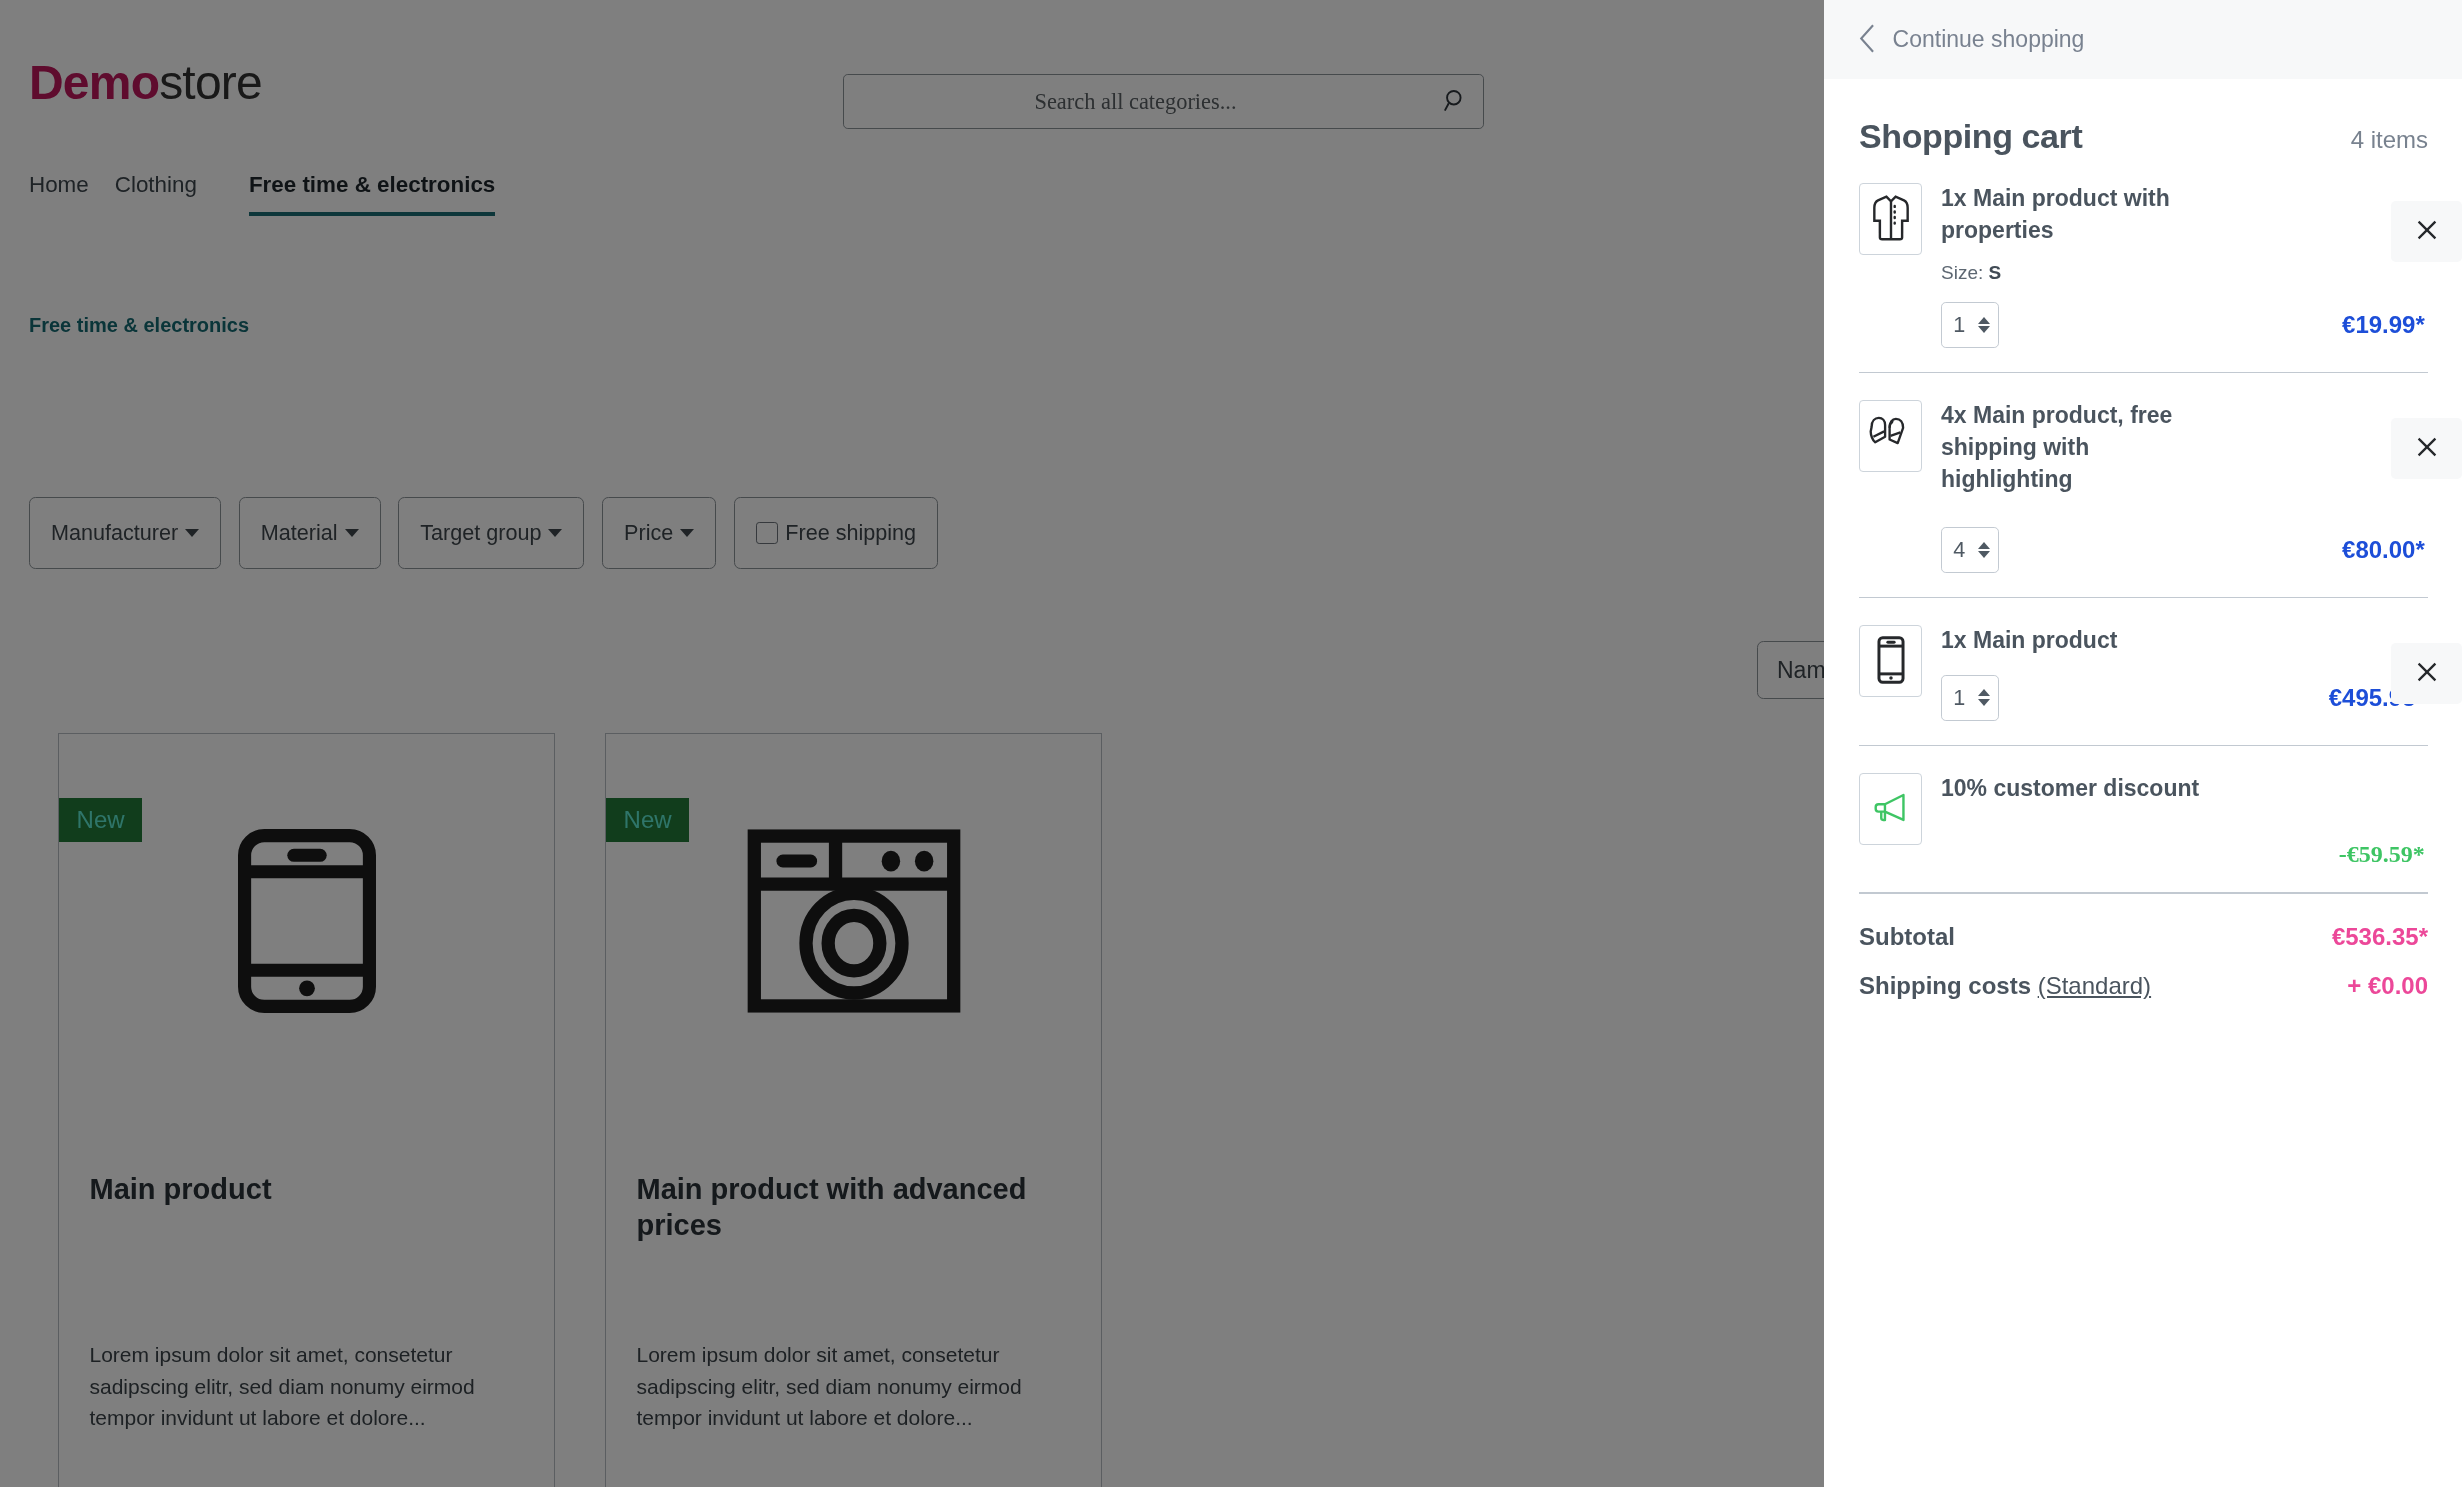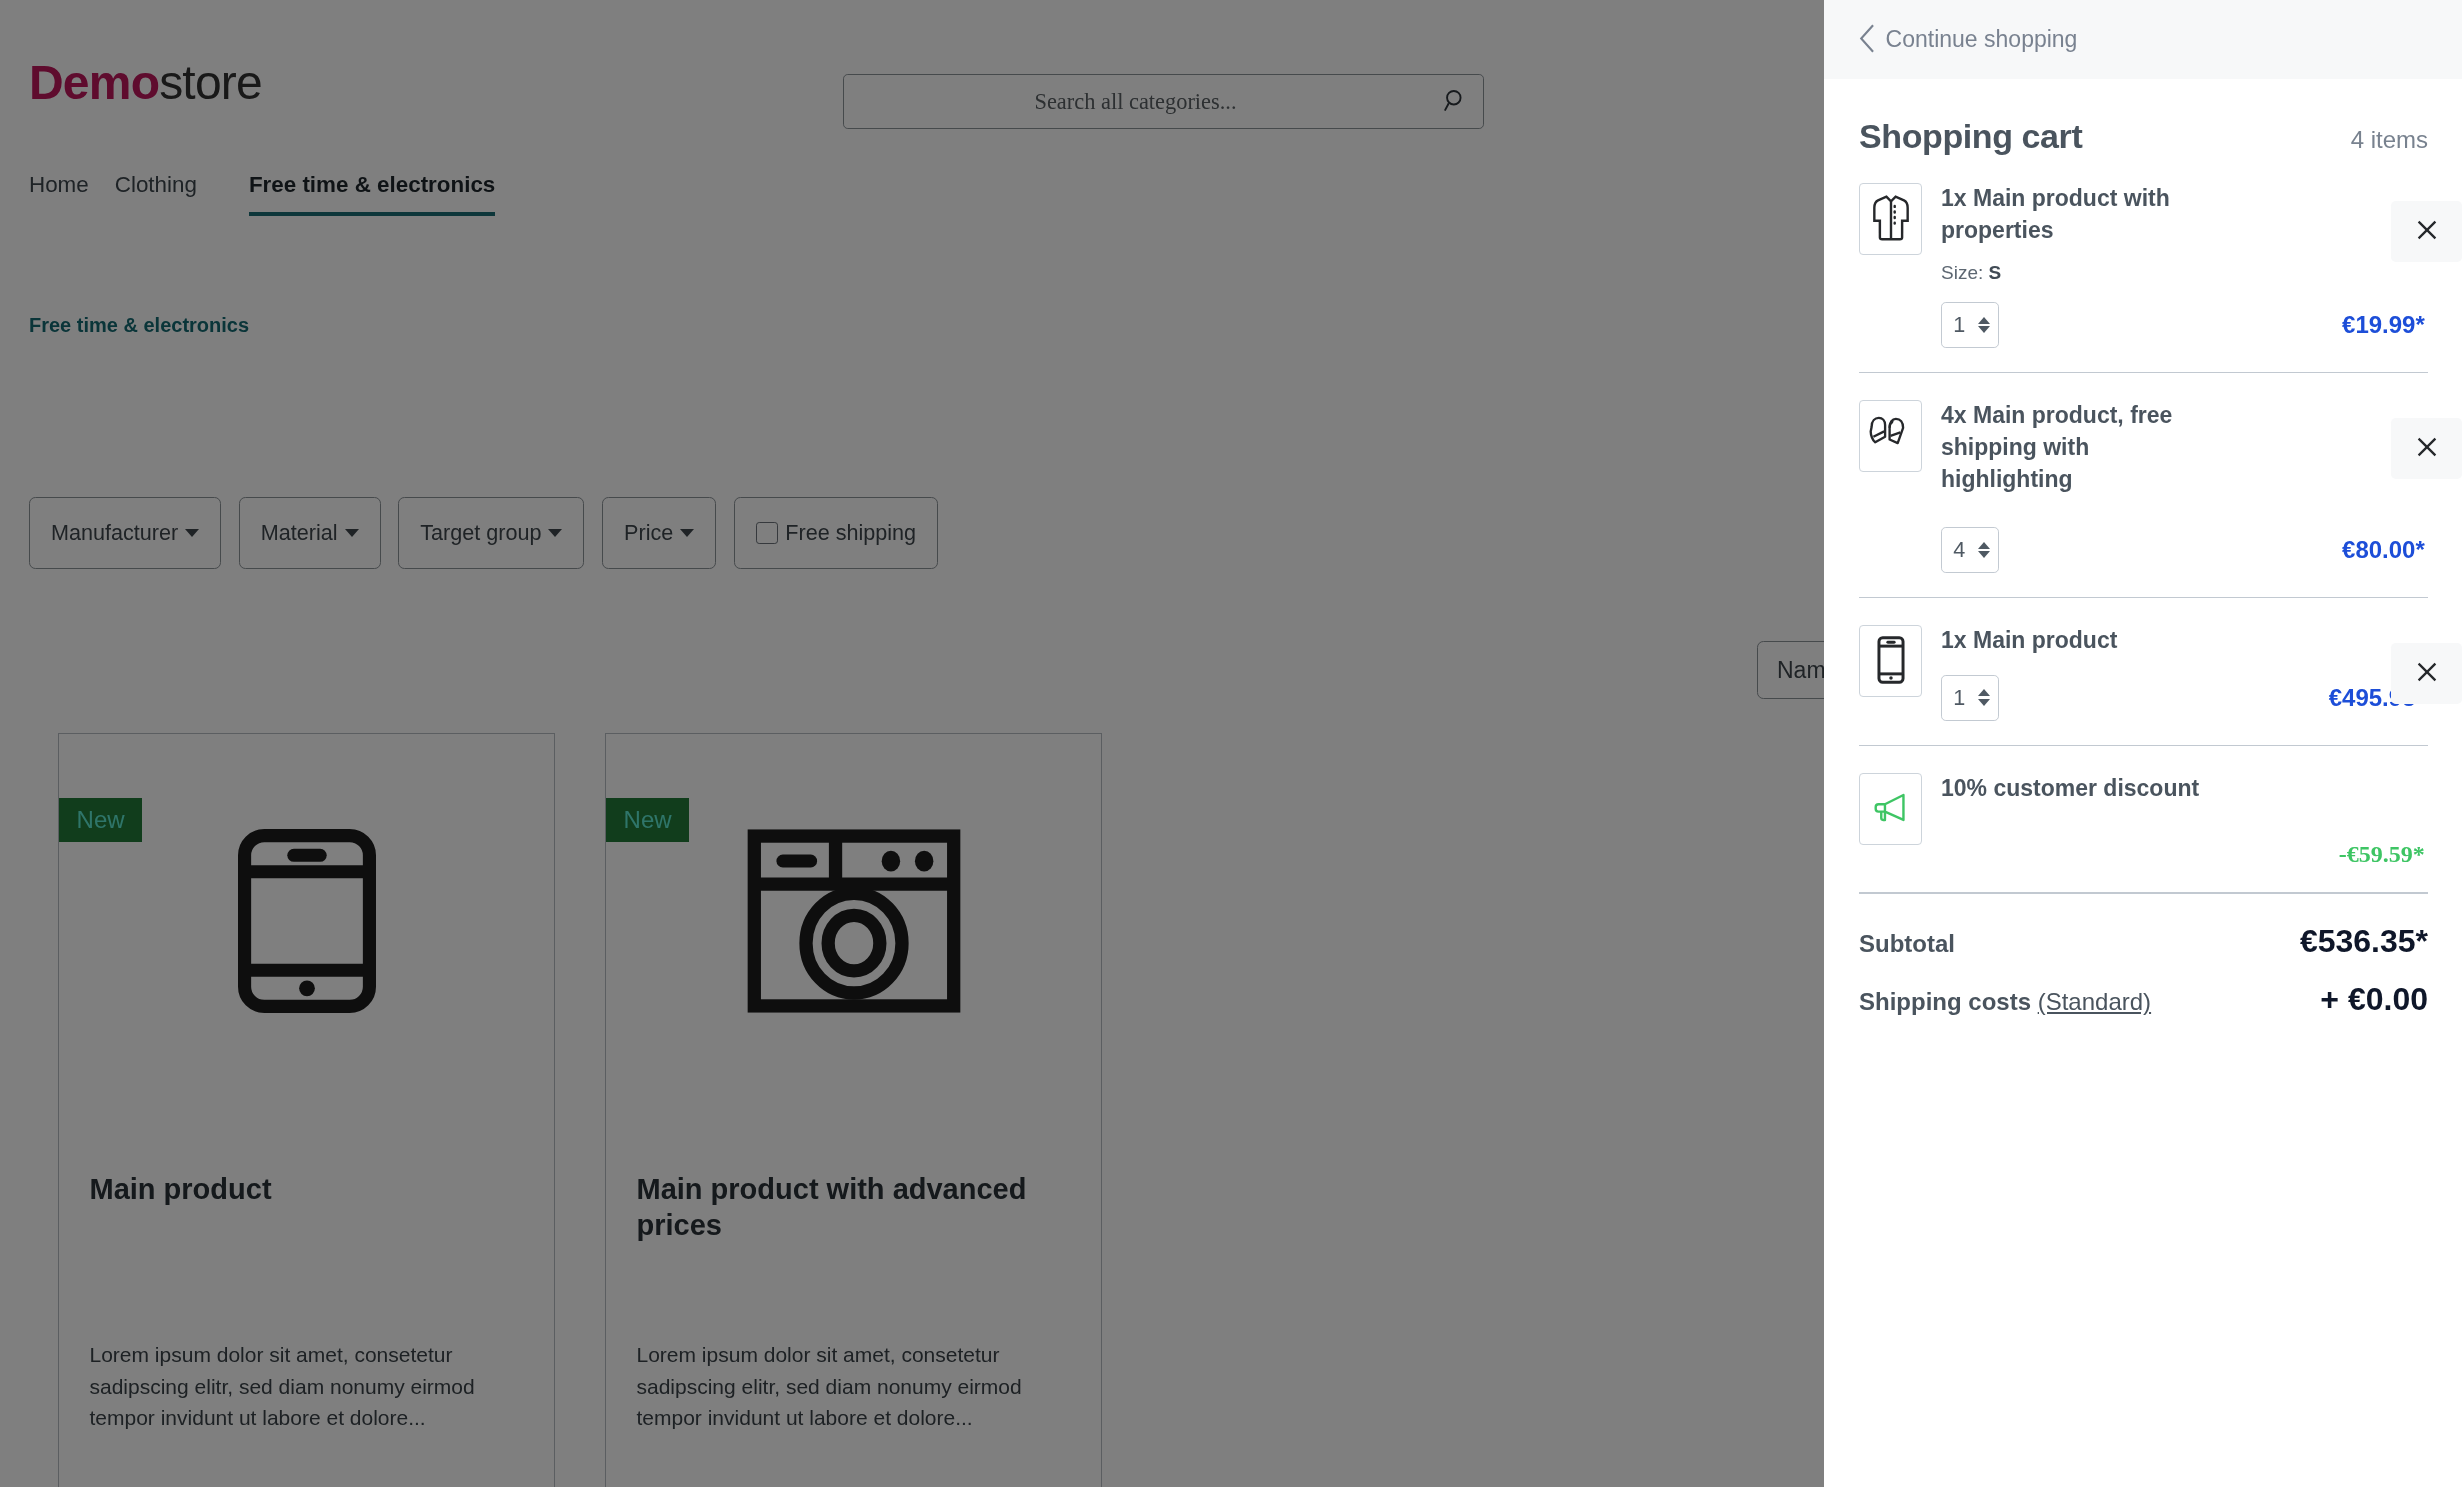--- a/index.html
+++ b/index.html
@@ -203,21 +203,21 @@
     width: 638px; height: 1488px;
     background: #ffffff;
     z-index: 100;
     overflow: hidden;
   }
   #cart-topbar {
     height: 79px;
     background: #f7f8f9;
     display: flex; align-items: center;
     padding-left: 35px;
-    gap: 9px;
+    gap: 16px;
     cursor: pointer;
   }
   #cart-topbar .back-label {
     font-size: 23px;
     color: #798290;
   }
   #cart-header {
     display: flex; align-items: baseline; justify-content: space-between;
     padding: 38px 34px 0 35px;
   }
@@ -341,23 +341,23 @@
     font-weight: 700;
     color: #4a545e;
   }
   .sum-label .ship-method {
     font-weight: 400;
     color: #4a545e;
     text-decoration: underline;
     cursor: pointer;
   }
   .sum-value {
-    font-size: 32px;
-    font-weight: 700;
-    color: #0f172a;
+    font-size: 24px;
+    font-weight: 700;
+    color: #ec4899;
     white-space: nowrap;
   }
 </style>
 </head>
 <body>
 
 <div id="shop-page">
   <div class="shop-inner">
 
     <div id="site-logo">

